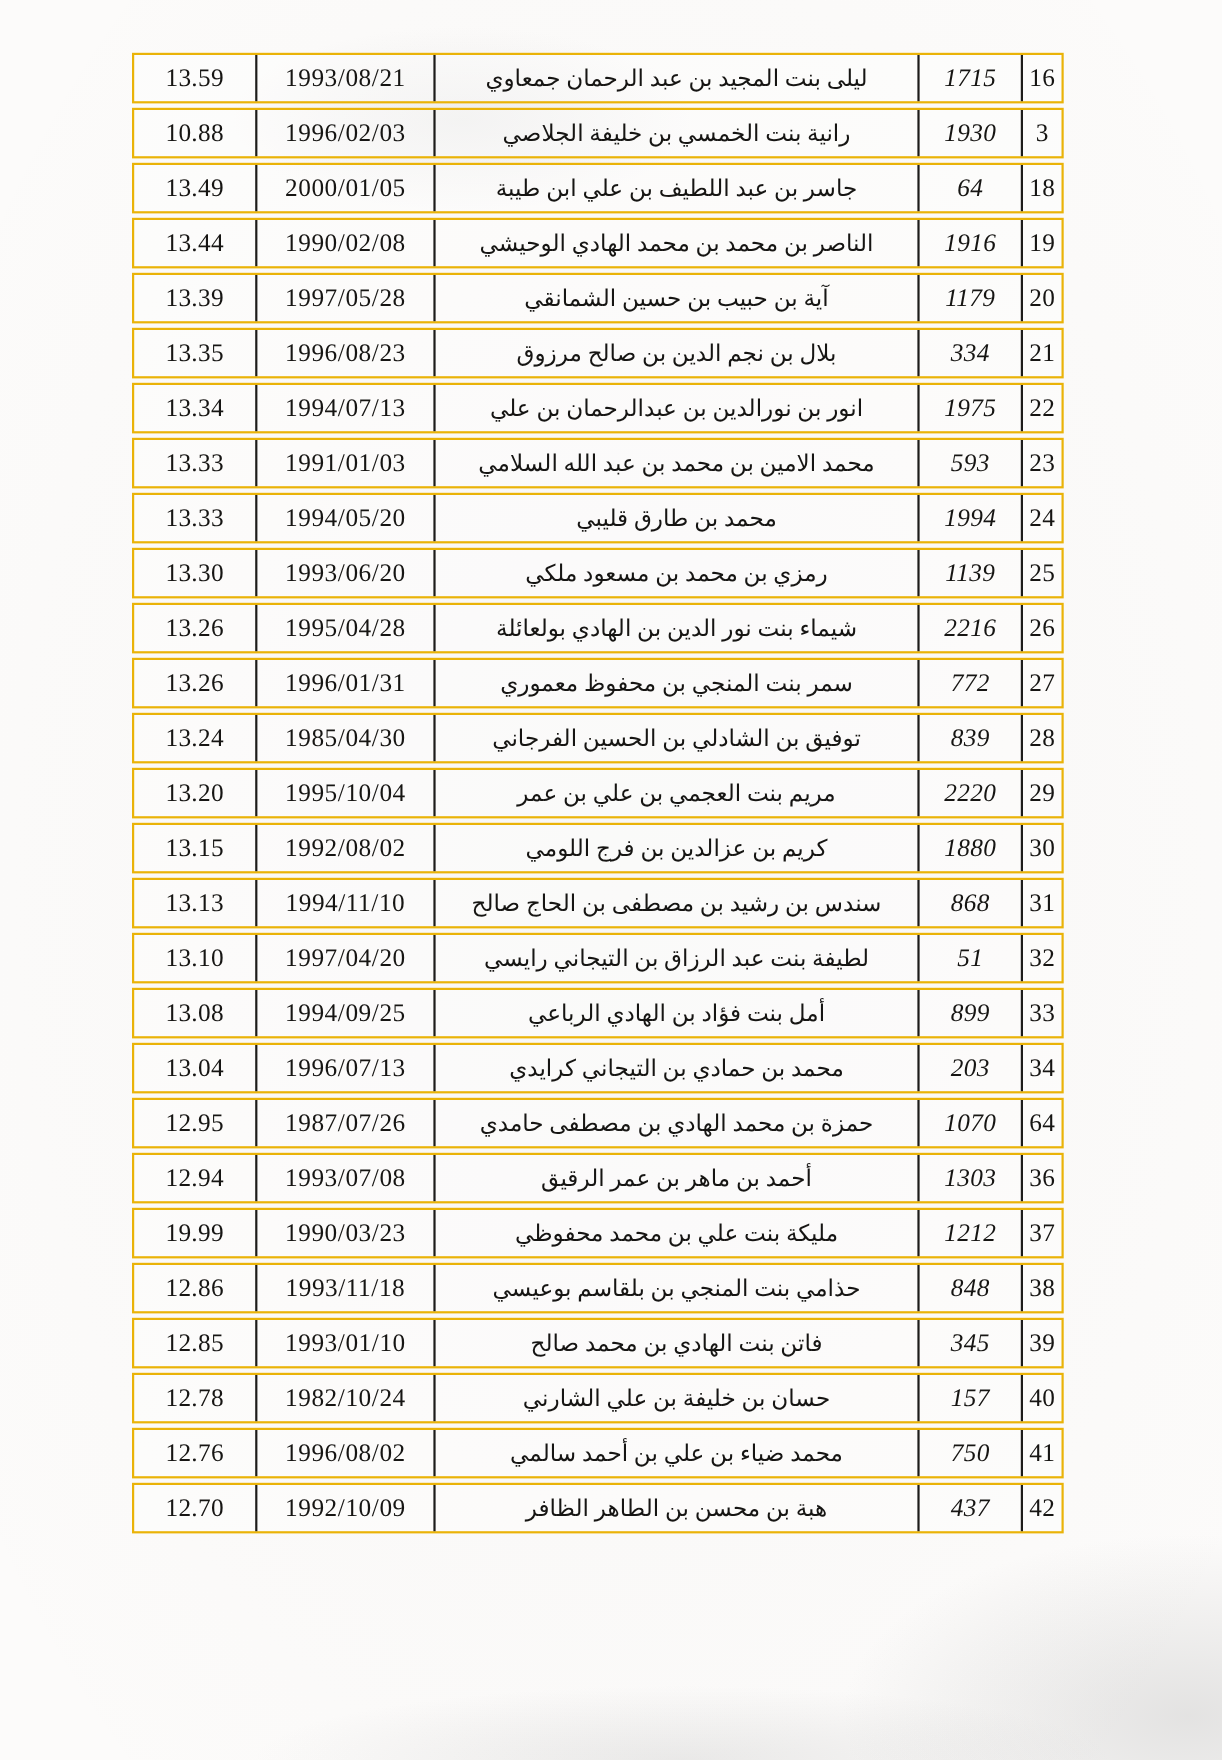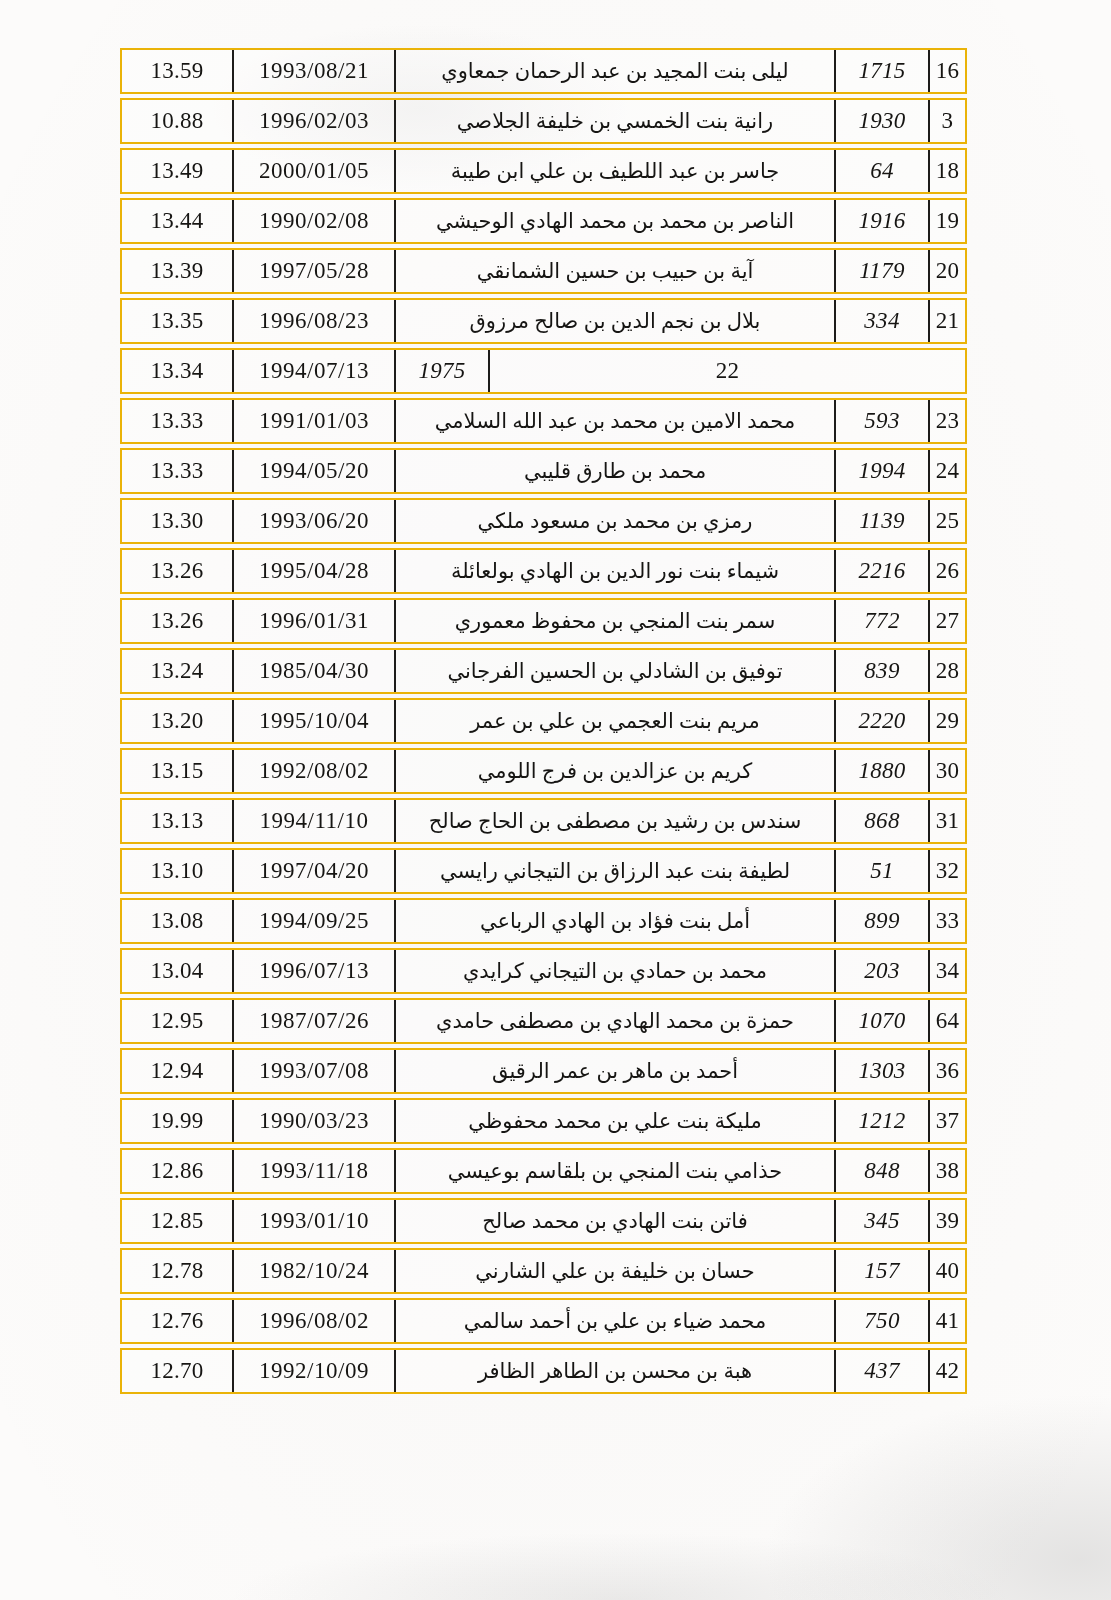--- a/index.html
+++ b/index.html
@@ -107,20 +107,21 @@
     <div class="row">
     <div class="cell score">13.35</div>
     <div class="cell date">1996/08/23</div>
     <div class="cell name" dir="rtl">بلال بن نجم الدين بن صالح مرزوق</div>
     <div class="cell id">334</div>
     <div class="cell rank">21</div>
   </div>
     <div class="row">
     <div class="cell score">13.34</div>
     <div class="cell date">1994/07/13</div>
+    <div class="cell name" dir="rtl">انور بن نورالدين بن عبدالرحمان بن علي</div>
     <div class="cell id">1975</div>
     <div class="cell rank">22</div>
   </div>
     <div class="row">
     <div class="cell score">13.33</div>
     <div class="cell date">1991/01/03</div>
     <div class="cell name" dir="rtl">محمد الامين بن محمد بن عبد الله السلامي</div>
     <div class="cell id">593</div>
     <div class="cell rank">23</div>
   </div>

